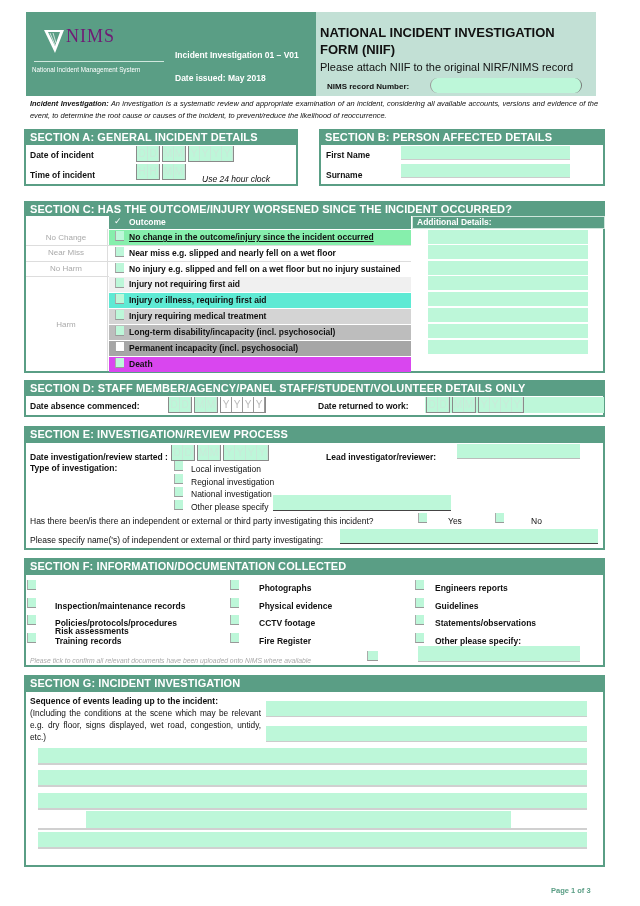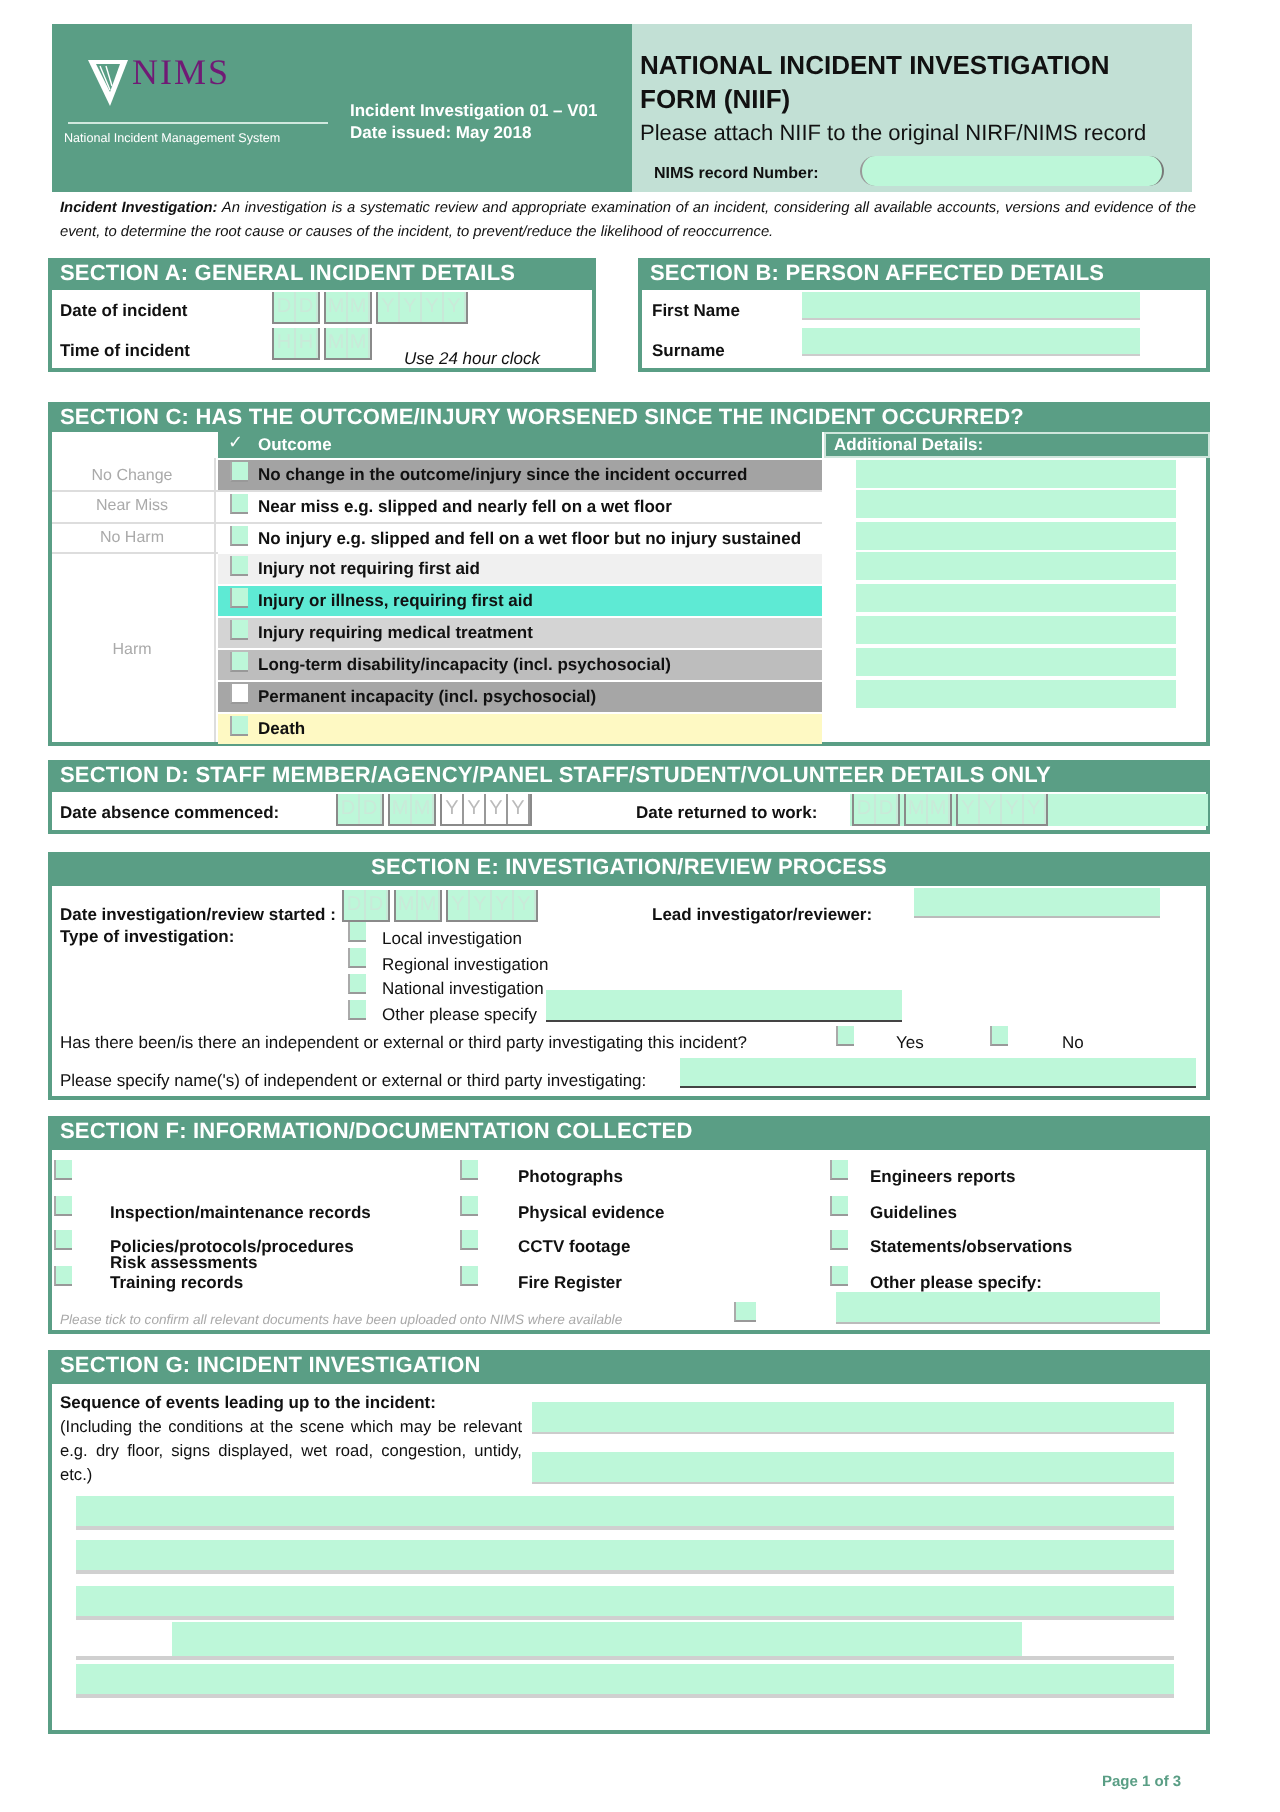--- a/index.html
+++ b/index.html
@@ -29,21 +29,21 @@
     <polygon points="0,2 20,2 11,25" fill="#ffffff"></polygon>
     <polygon points="4,4 16,4 11,18" fill="#5a9e85"></polygon>
     <line x1="6" y1="5" x2="11" y2="17" stroke="#fff" stroke-width="0.7"></line>
     <line x1="9" y1="5" x2="12" y2="15" stroke="#fff" stroke-width="0.7"></line>
   </svg>
   <span style="position:absolute;left:22px;top:0;font-family:Liberation Serif, serif;font-size:18px;color:#701a75;letter-spacing:1px;">NIMS</span>
 </div>
 <div class="abs" style="left:34px;top:61px;width:130px;height:1px;background:#d0e8de;"></div>
 <div class="abs" style="left:32px;top:66px;font-size:6.3px;color:#fff;white-space:nowrap;">National Incident Management System</div>
 <div class="abs" style="left:175px;top:50px;font-size:8.5px;font-weight:bold;color:#fff;white-space:nowrap;">Incident Investigation  01 – V01</div>
-<div class="abs" style="left:175px;top:61px;font-size:8.5px;font-weight:bold;color:#fff;white-space:nowrap;">Date issued: May 2018</div>
+<div class="abs" style="left:175px;top:73px;font-size:8.5px;font-weight:bold;color:#fff;white-space:nowrap;">Date issued: May 2018</div>
 
 <div class="abs" style="left:316px;top:12px;width:280px;height:84px;background:#c2e0d5;"></div>
 <div class="abs" style="left:320px;top:25px;font-size:13px;font-weight:bold;white-space:nowrap;">NATIONAL INCIDENT INVESTIGATION</div>
 <div class="abs" style="left:320px;top:42px;font-size:13px;font-weight:bold;white-space:nowrap;">FORM (NIIF)</div>
 <div class="abs" style="left:320px;top:61px;font-size:11px;white-space:nowrap;">Please attach NIIF to the original NIRF/NIMS record</div>
 <div class="abs" style="left:327px;top:82px;font-size:8px;font-weight:bold;white-space:nowrap;">NIMS record Number:</div>
 <div class="abs field" style="left:430px;top:78px;width:152px;height:15px;border-radius:8px;border-right:1.5px solid #777;border-left:1px solid #999;"></div>
 
 <div class="abs" style="left:30px;top:98px;width:568px;font-size:7.4px;font-style:italic;line-height:11.5px;text-align:justify;">
   <b>Incident Investigation:</b><span> An investigation is a systematic review and appropriate examination of an incident, considering all available accounts, versions and evidence of the event, to determine the root cause or causes of the incident, to prevent/reduce the likelihood of reoccurrence.</span>
@@ -98,29 +98,29 @@
 
 <div class="oc-left" style="top:233px;">No Change</div>
 <div class="oc-left" style="top:248px;">Near Miss</div>
 <div class="oc-left" style="top:264px;">No Harm</div>
 <div class="oc-left" style="top:320px;">Harm</div>
 <div class="abs" style="left:26px;top:245px;width:385px;height:1px;background:#ddd;"></div>
 <div class="abs" style="left:26px;top:261px;width:385px;height:1px;background:#ddd;"></div>
 <div class="abs" style="left:26px;top:276px;width:385px;height:1px;background:#ddd;"></div>
 <div class="abs" style="left:107px;top:229px;width:1px;height:142px;background:#ddd;"></div>
 
-<div class="oc-row" style="top:230px;background:#a3a3a3;"><span>No change in the outcome/injury since the incident occurred</span></div>
+<div class="oc-row" style="top:230px;background:#86efac;text-decoration:underline;"><span>No change in the outcome/injury since the incident occurred</span></div>
 <div class="oc-row" style="top:246px;background:#fff;"><span>Near miss e.g. slipped and nearly fell on a wet floor</span></div>
 <div class="oc-row" style="top:262px;background:#fff;"><span>No injury e.g. slipped and fell on a wet floor but no injury sustained</span></div>
 <div class="oc-row" style="top:277px;background:#f0f0f0;"><span>Injury not requiring first aid</span></div>
 <div class="oc-row" style="top:293px;background:#5eead4;"><span>Injury or illness, requiring first aid</span></div>
 <div class="oc-row" style="top:309px;background:#d4d4d4;"><span>Injury requiring medical treatment</span></div>
 <div class="oc-row" style="top:325px;background:#bdbdbd;"><span>Long-term disability/incapacity (incl. psychosocial)</span></div>
 <div class="oc-row" style="top:341px;background:#a6a6a6;"><span>Permanent incapacity (incl. psychosocial)</span></div>
-<div class="oc-row" style="top:357px;background:#fef9c3;"><span>Death</span></div>
+<div class="oc-row" style="top:357px;background:#d946ef;"><span>Death</span></div>
 
 <div class="chk" style="left:115px;top:231px;"></div>
 <div class="chk" style="left:115px;top:247px;"></div>
 <div class="chk" style="left:115px;top:263px;"></div>
 <div class="chk" style="left:115px;top:278px;"></div>
 <div class="chk" style="left:115px;top:294px;"></div>
 <div class="chk" style="left:115px;top:310px;"></div>
 <div class="chk" style="left:115px;top:326px;"></div>
 <div class="chk" style="left:115px;top:342px;background:#fff;"></div>
 <div class="chk" style="left:115px;top:358px;"></div>
@@ -166,21 +166,21 @@
     </div>
   <div class="grp">
       <div class="cell">Y</div>
       <div class="cell">Y</div>
       <div class="cell">Y</div>
       <div class="cell">Y</div>
     </div>
 </div>
 
 <div class="box" style="left:24px;top:426px;width:581px;height:124px;"></div>
-<div class="hdr" style="left:24px;top:426px;width:581px;height:17px;text-align:center;">SECTION E: INVESTIGATION/REVIEW PROCESS</div>
+<div class="hdr" style="left:24px;top:426px;width:581px;height:17px;">SECTION E: INVESTIGATION/REVIEW PROCESS</div>
 <div class="lbl" style="left:30px;top:452px;">Date investigation/review started :</div>
 <div class="cells" style="left:171px;top:445px;">
   <div class="grp">
       <div class="cell">D</div>
       <div class="cell">D</div>
     </div>
   <div class="grp">
       <div class="cell">M</div>
       <div class="cell">M</div>
     </div>

